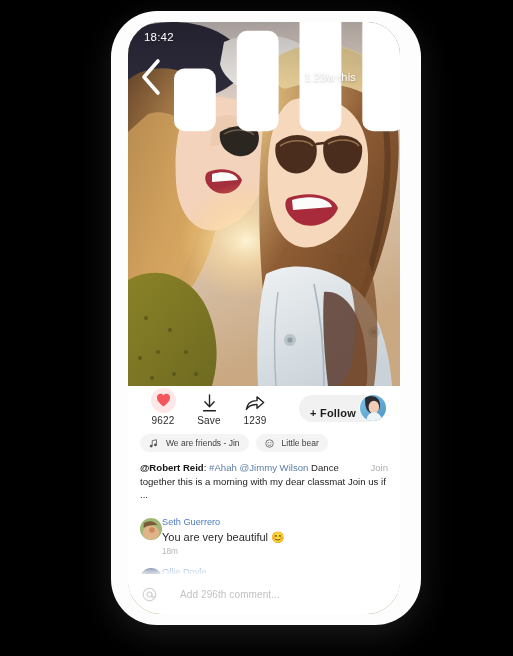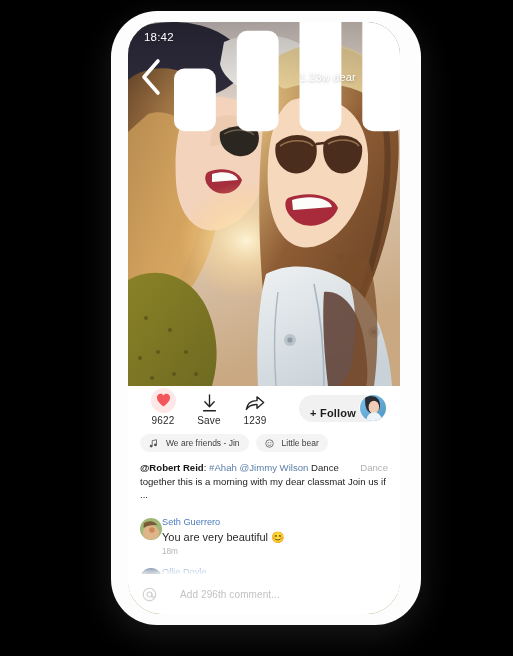--- a/index.html
+++ b/index.html
@@ -232,21 +232,21 @@
 
         </div>
       </div>
 
       <div class="hero-bar">
         <div class="back-btn">
           <svg width="11" height="18" viewBox="0 0 11 18">
             <path d="M9 1 L2 9 L9 17" stroke="#fff" stroke-width="1.8" fill="none" stroke-linecap="round" stroke-linejoin="round"></path>
           </svg>
         </div>
-        <div class="views">1.23w dear</div>
+        <div class="views">1.23w this</div>
         <div class="more-dots">
             <i></i>
             <i></i>
             <i></i>
           </div>
       </div>
     </div>
 
     <div class="actions">
       <div class="act">
@@ -314,21 +314,21 @@
           <circle cx="6" cy="6" r="5" stroke="#555" stroke-width="1" fill="none"></circle>
           <circle cx="4.3" cy="4.8" r="0.75" fill="#555"></circle>
             <circle cx="7.7" cy="4.8" r="0.75" fill="#555"></circle>
           <path d="M3.8 7.6 C5 9 7 9 8.2 7.6" stroke="#555" stroke-width="1" fill="none" stroke-linecap="round"></path>
         </svg>
         <span class="ct">Little bear</span>
       </div>
     </div>
 
     <div class="caption">
-      <span class="cap-more">Dance</span>
+      <span class="cap-more">Join</span>
       <span class="cap-user">@Robert Reid</span><span>: </span><span class="cap-tag">#Ahah</span>
       <span class="cap-tag">@Jimmy Wilson</span><span> Dance together this is a morning with my dear classmat Join us if ...</span>
     </div>
 
     <div class="comments">
       <div class="cmt">
         <div class="cmt-av">
           <svg viewBox="0 0 24 24">
             <rect width="24" height="24" fill="#9fb876"></rect>
             <ellipse cx="12" cy="16" rx="9" ry="8" fill="#e0b489"></ellipse>

